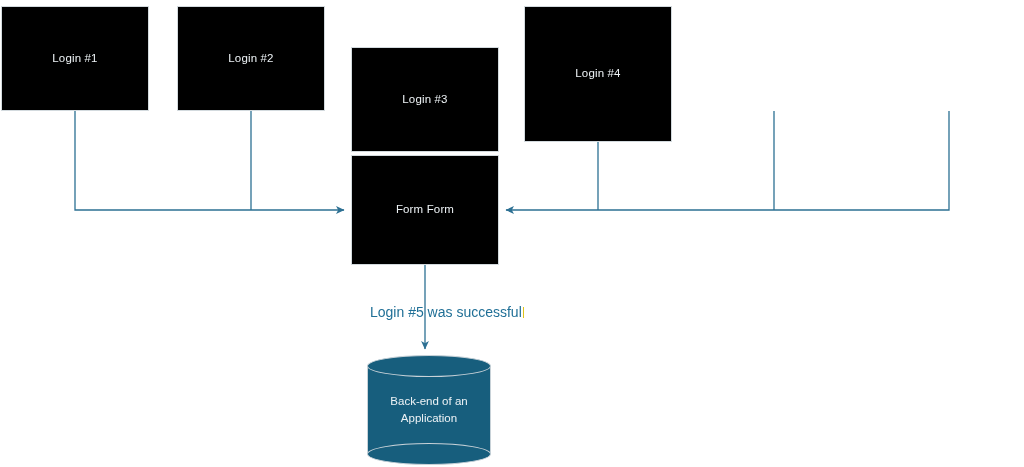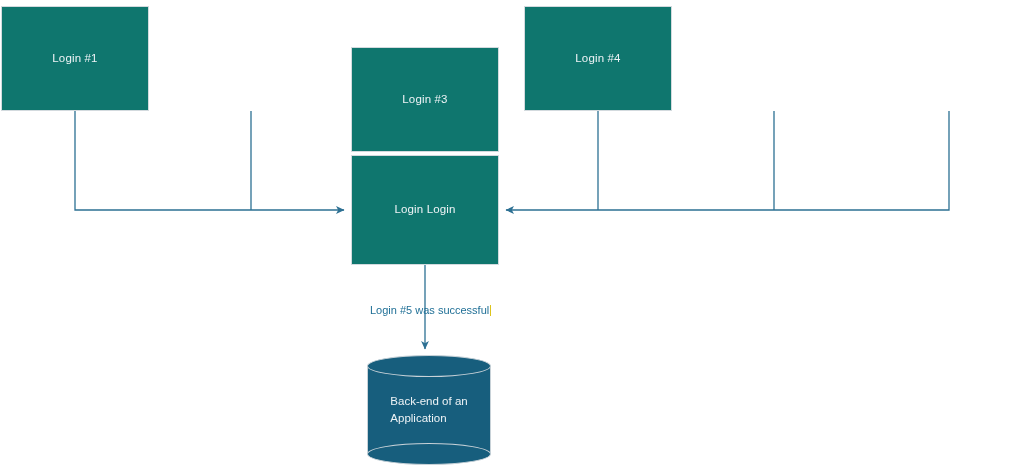--- a/index.html
+++ b/index.html
@@ -21,21 +21,21 @@
   #svg-layer {
     position: absolute;
     left: 0;
     top: 0;
     width: 1024px;
     height: 467px;
   }
   .node {
     position: absolute;
     box-sizing: border-box;
-    background: #0f766e;
+    background: #000000;
     border: 1px solid #d3dade;
     display: flex;
     align-items: center;
     justify-content: center;
     text-align: center;
     color: #eef3f6;
     font-size: 11.5px;
     line-height: 1.35;
     letter-spacing: 0.15px;
     z-index: 3;
@@ -79,31 +79,31 @@
   }
   .cyl-label {
     position: absolute;
     left: 0;
     top: 0;
     width: 100%;
     height: 100%;
     display: flex;
     align-items: center;
     justify-content: center;
-    text-align: left;
+    text-align: center;
     color: #eef3f6;
     font-size: 11.5px;
     line-height: 1.45;
     white-space: pre-line;
     z-index: 4;
   }
   .edge-label {
     position: absolute;
     color: #1f6f96;
-    font-size: 11px;
+    font-size: 14px;
     white-space: nowrap;
     z-index: 5;
     display: flex;
     align-items: center;
   }
   .caret {
     display: inline-block;
     width: 1px;
     height: 11px;
     background: #ddc41c;
@@ -144,33 +144,36 @@
       <path d="M 949,111 L 949,210 L 506,210" marker-end="url(#arrowLeft)"></path>
 
       <path d="M 425,265 L 425,349" marker-end="url(#arrowDown)"></path>
     </g>
   </svg>
 
   <div class="node" style="left:1px; top:6px; width:148px; height:105px;">
     <span>Login #1</span>
   </div>
 
+  <div class="node" style="left:177px; top:6px; width:148px; height:105px;">
+    <span>Login #2</span>
+  </div>
 
   <div class="node" style="left:351px; top:6px; width:148px; height:105px;margin-top:41px;">
     <span>Login #3</span>
   </div>
 
-  <div class="node" style="left:524px; top:6px; width:148px; height:105px;">
+  <div class="node" style="left:524px; top:6px; width:148px; height:136px;">
     <span>Login #4</span>
   </div>
 
 
 
   <div class="node" style="left:351px; top:155px; width:148px; height:110px;">
-    <span>Login Login</span>
+    <span>Form Form</span>
   </div>
 
   <div class="edge-label" style="left:370px; top:304px;">
     <span>Login #5 was successful</span>
     <span class="caret"></span>
   </div>
 
   <div class="cylinder" style="left:367px; top:355px; width:124px; height:110px;">
     <div class="cyl-body"></div>
     <div class="cyl-bottom"></div>

